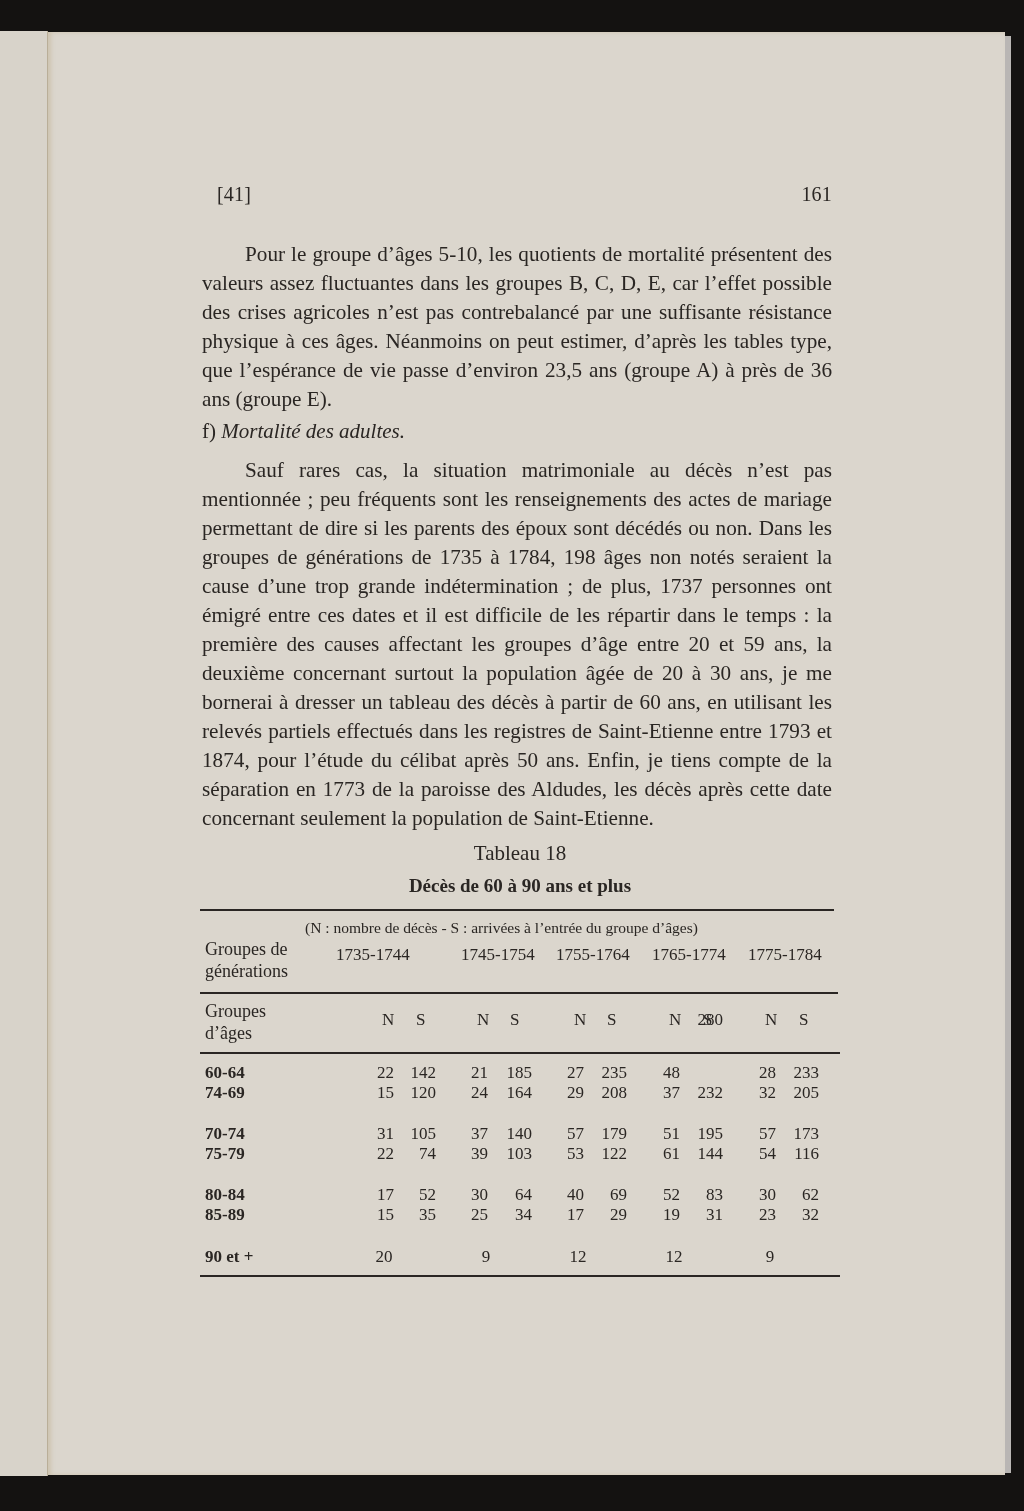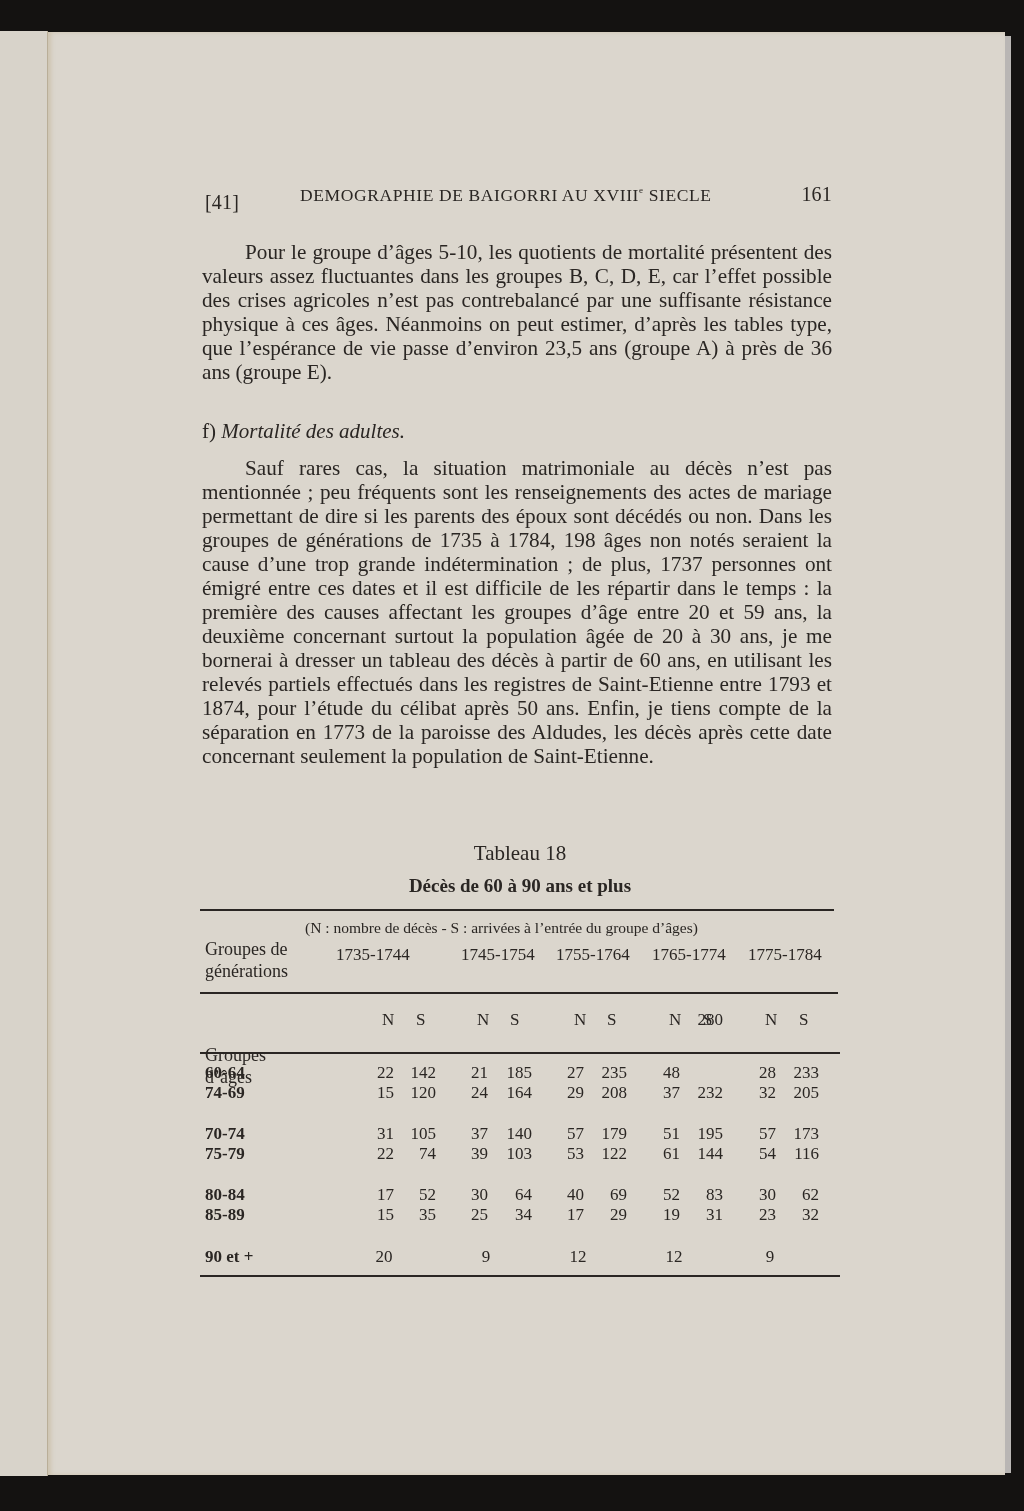--- a/index.html
+++ b/index.html
@@ -20,65 +20,64 @@
     box-shadow: inset 3px 0 4px rgba(180,160,120,0.35);
   }
   .page-edge {
     position:absolute; left:1005px; top:36px; width:6px; height:1437px;
     background:#b9b6b4;
   }
   .running-head {
     position:absolute; left:202px; top:183px; width:630px; height:26px;
     font-size:20px; letter-spacing:0.2px;
   }
-  .rh-num { position:absolute; left:3px; top:0;margin-top:8px; }
+  .rh-num { position:absolute; left:15px; top:0; }
   .rh-title { position:absolute; left:98px; top:0; font-size:17.5px; letter-spacing:0.6px; top:2px; }
   .rh-title sup { font-size:9px; vertical-align:8px; }
   .rh-page { position:absolute; right:0; top:0; }
 
   .body-text {
     position:absolute; left:202px; width:630px;
-    font-size:21.2px; line-height:24px;
+    font-size:21.2px; line-height:29px;
     text-align:justify; hyphens:manual;
   }
   .para { margin:0; text-indent:43px; }
   .p1 { top:240px; }
   .subhead { position:absolute; left:202px; top:419px; font-size:21px; }
   .subhead em { font-style:italic; }
   .p2 { top:456px; }
 
   .table-title { position:absolute; left:200px; width:640px; text-align:center; }
   .tt1 { top:841px; font-size:21px;font-family:Liberation Serif, serif; }
   .tt2 { top:875px; font-size:19px; font-weight:bold; }
 
   .rule { position:absolute; left:200px; width:634px; height:2px; background:#2a2623; }
   .r1 { top:909px; }
   .r2 { top:992px; width:638px; }
   .r3 { top:1052px; width:640px; }
   .r4 { top:1275px; width:640px; }
 
   .note { position:absolute; left:305px; top:919px; font-size:15.5px; }
   .gen-label { position:absolute; left:205px; top:938px; font-size:18px; line-height:22px; }
-  .age-label { position:absolute; left:205px; top:1000px; font-size:18px; line-height:22px;margin-top:44px; }
+  .age-label { position:absolute; left:205px; top:1000px; font-size:18px; line-height:22px; }
   .gen-year { position:absolute; top:945px; font-size:17px; }
   .ns { position:absolute; top:1010px; font-size:17px; }
 
   .cell { position:absolute; font-size:17px; text-align:right; width:40px; }
   .row-label { position:absolute; left:205px; font-size:17px;font-weight:bold; }
 </style>
 </head>
 <body>
 
 <div class="left-page"></div>
 <div class="page"></div>
 <div class="page-edge"></div>
 
 <div class="running-head">
   <span class="rh-num">[41]</span>
-  <span class="rh-title"><span>DEMOGRAPHIE DE BAIGORRI AU XVIII</span><sup>e</sup><span> SIECLE</span></span>
   <span class="rh-page">161</span>
 </div>
 
 <div class="body-text p1">
   <p class="para">Pour le groupe d’âges 5-10, les quotients de mortalité pré­sentent des valeurs assez fluctuantes dans les groupes B, C, D, E, car l’effet possible des crises agricoles n’est pas contre­balancé par une suffisante résistance physique à ces âges. Néanmoins on peut estimer, d’après les tables type, que l’espé­rance de vie passe d’environ 23,5 ans (groupe A) à près de 36 ans (groupe E).</p>
 </div>
 
 <div class="subhead">
   <span>f)</span>
   <em>Mortalité des adultes.</em>

